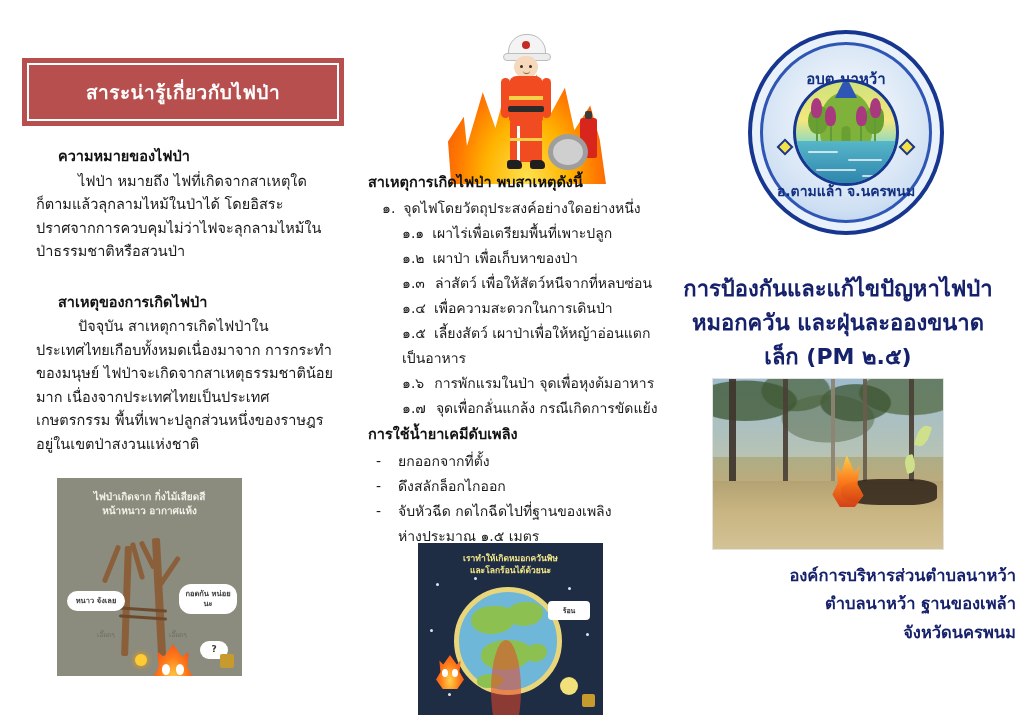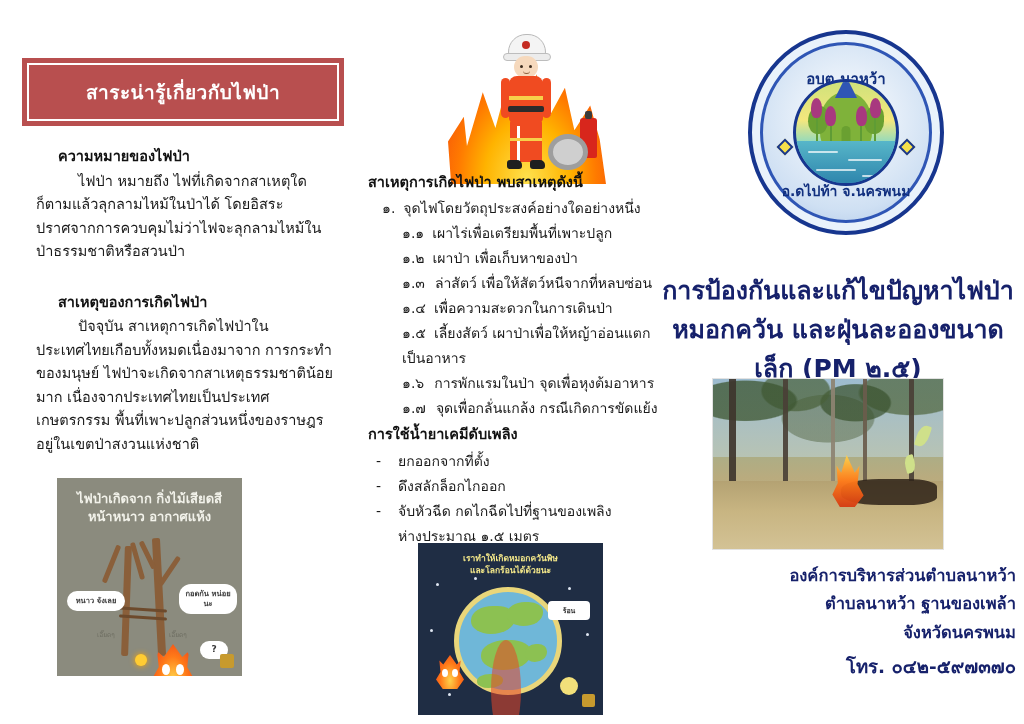--- a/index.html
+++ b/index.html
@@ -45,21 +45,21 @@
   .para.indent{text-indent:42px;}
   .gap-block{height:28px;}
 
   
   .cartoon1{
     position:absolute;left:57px;top:478px;width:185px;height:198px;
     background:#8b8b7e;overflow:hidden;
   }
   .c1-title{
     position:absolute;left:0;right:0;top:12px;text-align:center;
-    color:#f2f2ea;font-size:13px;line-height:1.35;font-weight:700;
+    color:#f2f2ea;font-size:10px;line-height:1.35;font-weight:700;
   }
   .c1-stage{position:absolute;left:0;top:58px;width:185px;height:140px;}
   .branch{position:absolute;background:#8a5f3a;border-radius:2px;}
   .b1{left:66px;top:10px;width:7px;height:110px;transform:rotate(2deg);}
   .b1a{left:52px;top:8px;width:5px;height:40px;transform:rotate(22deg);}
   .b1b{left:78px;top:6px;width:5px;height:38px;transform:rotate(-16deg);}
   .b2{left:98px;top:2px;width:8px;height:118px;transform:rotate(-3deg);}
   .b2a{left:110px;top:18px;width:5px;height:34px;transform:rotate(34deg);}
   .b2b{left:88px;top:4px;width:5px;height:30px;transform:rotate(-26deg);}
   .tie{position:absolute;left:62px;top:72px;width:48px;height:3px;background:#6d4a2c;border-radius:2px;transform:rotate(4deg);}
@@ -193,21 +193,21 @@
     font-weight:700;font-size:15px;
   }
   .em-txt-top{top:22px;}
   .em-txt-bot{bottom:18px;font-size:14px;}
   .em-diamond{position:absolute;width:12px;height:12px;background:#f6e04a;border:2px solid #17368f;transform:rotate(45deg);box-sizing:border-box;}
   .em-d-l{left:16px;top:96px;}
   .em-d-r{right:16px;top:96px;}
 
   .r-title{
     position:absolute;left:660px;top:272px;width:356px;text-align:center;
-    color:#16216b;font-size:25px;font-weight:700;line-height:1.55;
+    color:#16216b;font-size:22px;font-weight:700;line-height:1.55;
   }
   .photo{
     position:absolute;left:712px;top:378px;width:232px;height:172px;
     overflow:hidden;border:1px solid #e2e2e2;box-sizing:border-box;
     background:linear-gradient(#9fb2bf 0%,#9db08f 30%,#b9ab7e 58%,#c9b887 100%);
   }
   .ph-sky{position:absolute;left:0;top:0;right:0;height:46%;background:linear-gradient(#9dbcd0,#b7c3b4);}
   .ph-canopy{position:absolute;left:0;top:0;right:0;height:58%;
     background:
       radial-gradient(ellipse at 14% 22%,rgba(60,85,48,.75) 0 18%,transparent 19%),
@@ -412,21 +412,21 @@
     <div class="moon"></div>
     <div class="c2-logo"></div>
   </div>
 
   <div class="col col-right"></div>
 
   <div class="emblem">
     <div class="em-outer">
       <div class="em-ring2">
         <div class="em-txt-top">อบต.นาหว้า</div>
-        <div class="em-txt-bot">อ.ดไปท้า จ.นครพนม</div>
+        <div class="em-txt-bot">อ.ตามแล้า จ.นครพนม</div>
         <div class="em-diamond em-d-l"></div>
         <div class="em-diamond em-d-r"></div>
         <div class="em-core">
           <div class="em-eleph">
             <div class="em-ear l"></div>
             <div class="em-ear r"></div>
             <div class="em-trunk"></div>
           </div>
           <div class="lotus-stem" style="left:20px;top:30px;height:46px"></div>
           <div class="lotus" style="left:15px;top:16px"></div>
@@ -465,16 +465,15 @@
     <div class="ph-burn"></div>
     <div class="ph-fire"></div>
     <div class="ph-leaf ph-l1"></div>
     <div class="ph-leaf ph-l2"></div>
   </div>
 
   <div class="r-footer">
     <div>องค์การบริหารส่วนตำบลนาหว้า</div>
     <div>ตำบลนาหว้า  ฐานของเพล้า</div>
     <div>จังหวัดนครพนม</div>
-    <div class="r-phone">โทร. ๐๔๒-๕๙๗๓๗๐</div>
   </div>
 
 </div>
 
 </body></html>

